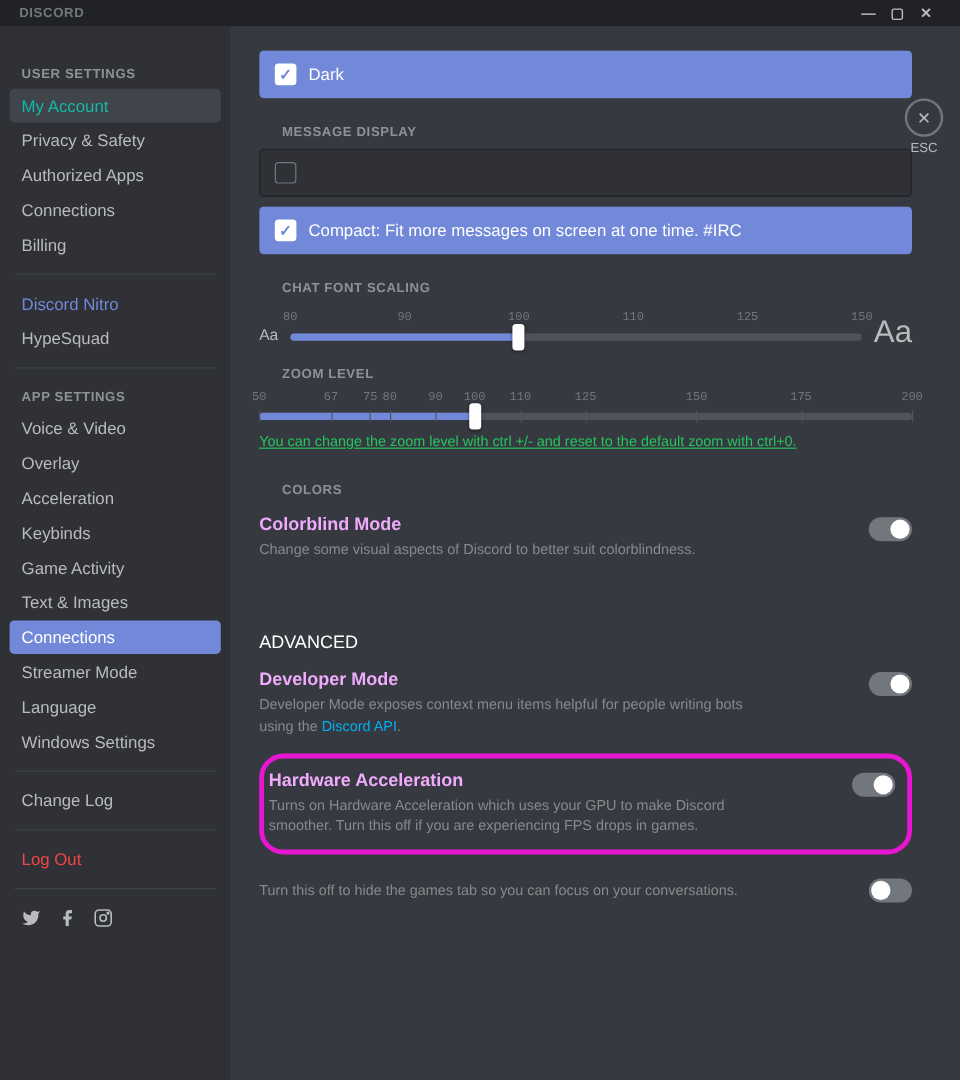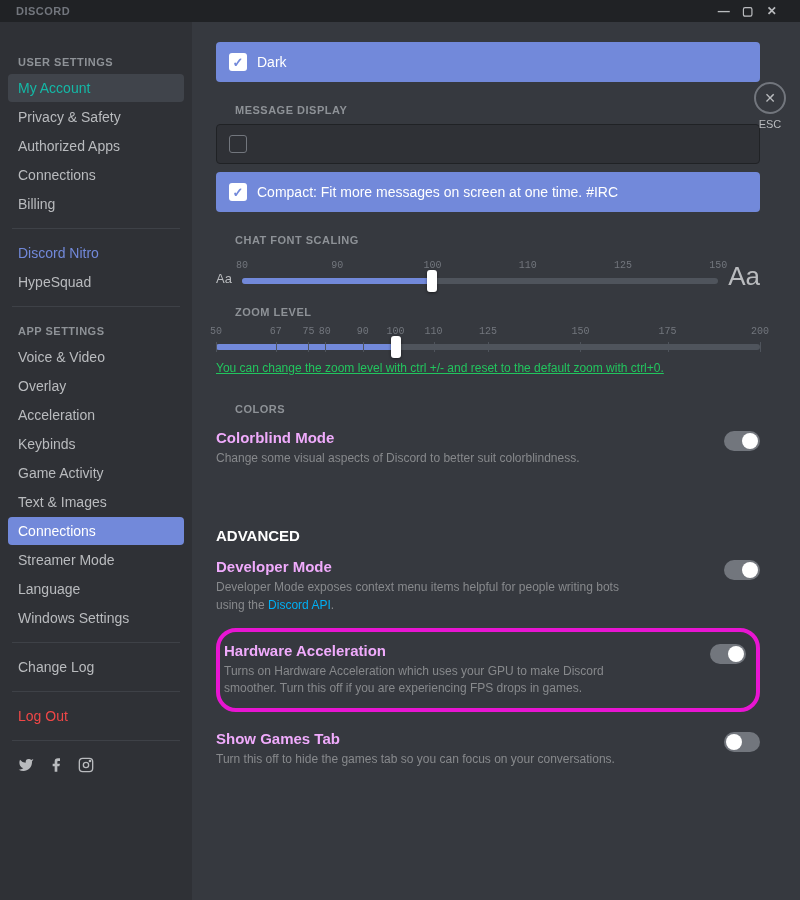--- a/index.html
+++ b/index.html
@@ -39,21 +39,21 @@
 .aa-small { font-size:13px; color:#b9bbbe; margin-bottom:-2px;}
 .aa-big { font-size:26px; color:#b9bbbe; margin-bottom:-8px;}
 .helptext { font-size: 12px; color: #22c55e; margin-top: 10px; line-height:1.4;text-decoration:underline;}
 .setting-row { display: flex; justify-content: space-between; align-items: flex-start; margin-top: 14px; }
 .setting-row .lbl { font-size: 15px; font-weight: 600; color: #f0abfc; }
 .setting-row .desc { font-size: 12px; color: #87898c; margin-top: 4px; line-height:1.45; max-width:430px;}
 .setting-row .desc a { color: #00aff4; text-decoration: none; }
 .toggle { width: 36px; height: 20px; background: #72767d; border-radius: 10px; position: relative; flex-shrink:0; margin-left:10px; margin-top:2px;}
 .toggle .knob { width: 16px; height: 16px; background: #fff; border-radius: 50%; position: absolute; top: 2px; right: 2px; }
 .toggle.off .knob { left: 2px; right:auto; }
-.adv-header { font-size: 15px; font-weight: 700; color:#fff; margin-top: 30px; }
+.adv-header { font-size: 15px; font-weight: 400; color:#fff; margin-top: 30px; }
 .highlight-pink { border: 4px solid #e815d2; border-radius: 20px; padding: 10px 10px 10px 4px; margin-top:14px;}
 </style>
 </head>
 <body>
 
 <div class="titlebar">
   <span>DISCORD</span>
   <span class="spacer"></span>
   <span class="winbtn">—</span>
   <span class="winbtn">▢</span>
@@ -217,21 +217,20 @@
           <div class="desc">Turns on Hardware Acceleration which uses your GPU to make Discord smoother. Turn this off if you are experiencing FPS drops in games.</div>
         </div>
         <div class="toggle">
             <div class="knob"></div>
           </div>
       </div>
     </div>
 
     <div class="setting-row" style="margin-top:18px">
       <div>
-        <div class="lbl">Show Games Tab</div>
         <div class="desc">Turn this off to hide the games tab so you can focus on your conversations.</div>
       </div>
       <div class="toggle off">
           <div class="knob"></div>
         </div>
     </div>
 
   </div>
 </div>
 

